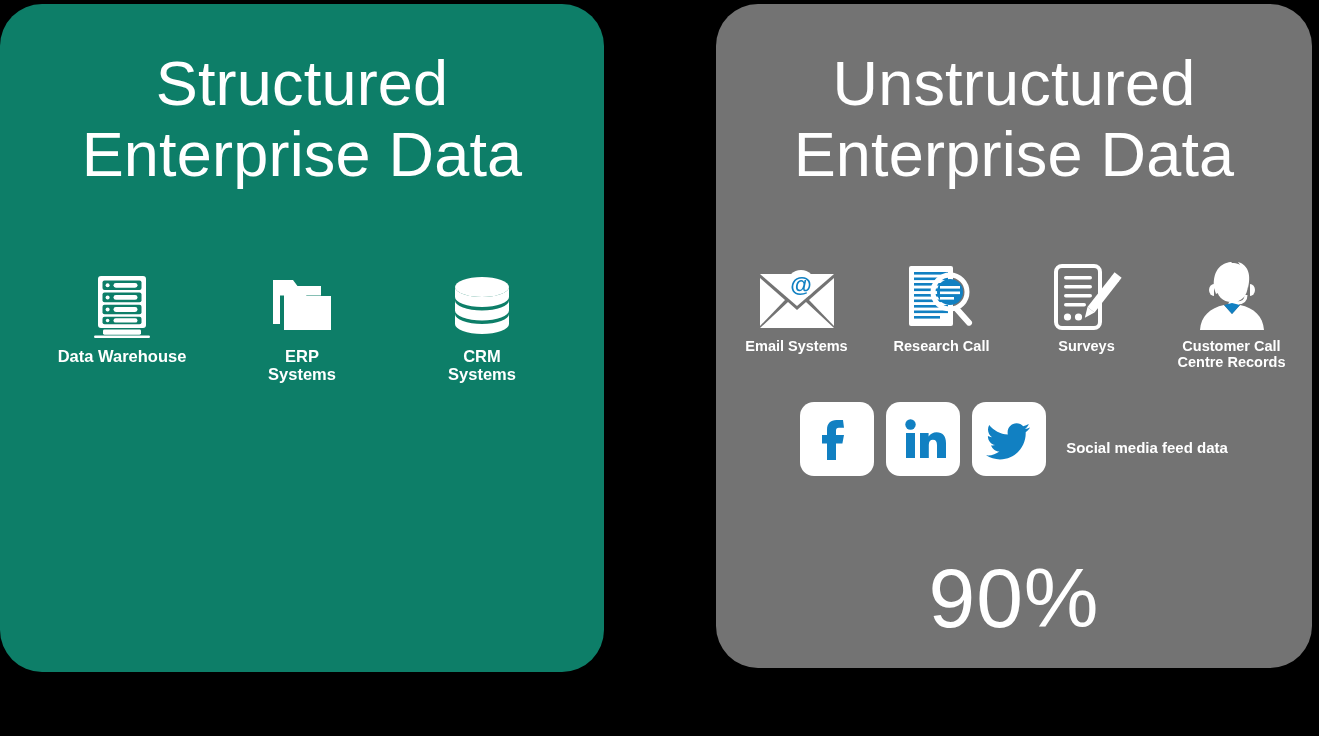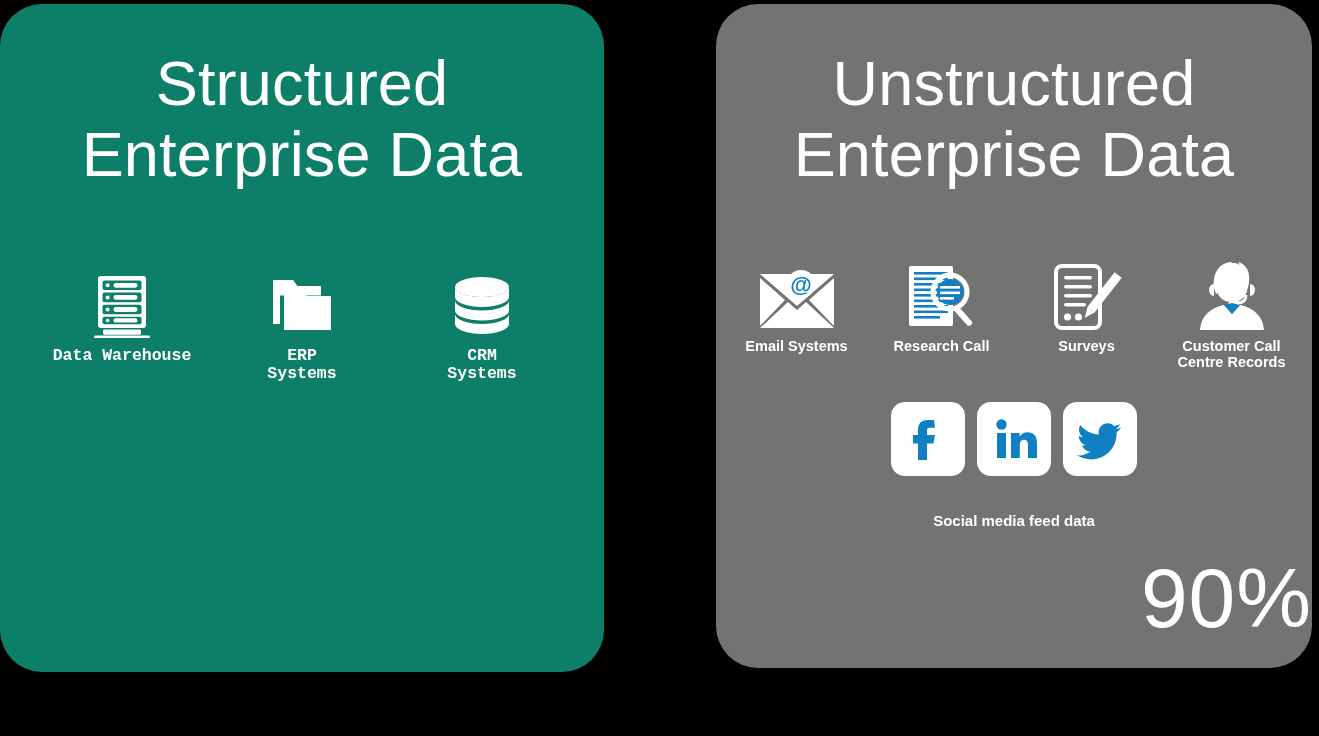--- a/index.html
+++ b/index.html
@@ -78,21 +78,21 @@
     right: 0;
     text-align: center;
     font-weight: 300;
     font-size: 84px;
     color: #ffffff;
     line-height: 1;
     letter-spacing: 1px;
   }
 
   .panel-structured .panel-percent { bottom: 30px; }
-  .panel-unstructured .panel-percent { bottom: 28px; text-align: right; }
+  .panel-unstructured .panel-percent { bottom: 28px; }
 
   
   .icon-row {
     position: absolute;
     display: flex;
     justify-content: center;
     align-items: flex-start;
   }
 
   .icon-cell {
@@ -115,40 +115,40 @@
     white-space: pre-line;
   }
 
   
   .row-structured {
     top: 272px;
     left: 30px;
     right: 30px;
     gap: 0px;
   }
-  .row-structured .icon-cell { width: 180px; font-family: Liberation Mono, monospace; }
+  .row-structured .icon-cell { width: 180px; }
   .row-structured .icon-art { height: 62px; margin-bottom: 9px; }
   .row-structured .icon-label { font-size: 16.5px; }
 
   
   .row-unstructured-a {
     top: 252px;
     left: 8px;
     right: 8px;
   }
   .row-unstructured-a .icon-cell { width: 146px; }
   .row-unstructured-a .icon-art { height: 74px; margin-bottom: 8px; }
   .row-unstructured-a .icon-label { font-size: 14.5px; }
 
   
   .row-unstructured-b {
     top: 398px;
     left: 0;
     right: 0;
-    flex-direction: column;
+    flex-direction: row;
     align-items: center;
     gap: 20px;
   }
   .social-icons {
     display: flex;
     gap: 12px;
     align-items: center;
     justify-content: center;
   }
   .social-tile {

